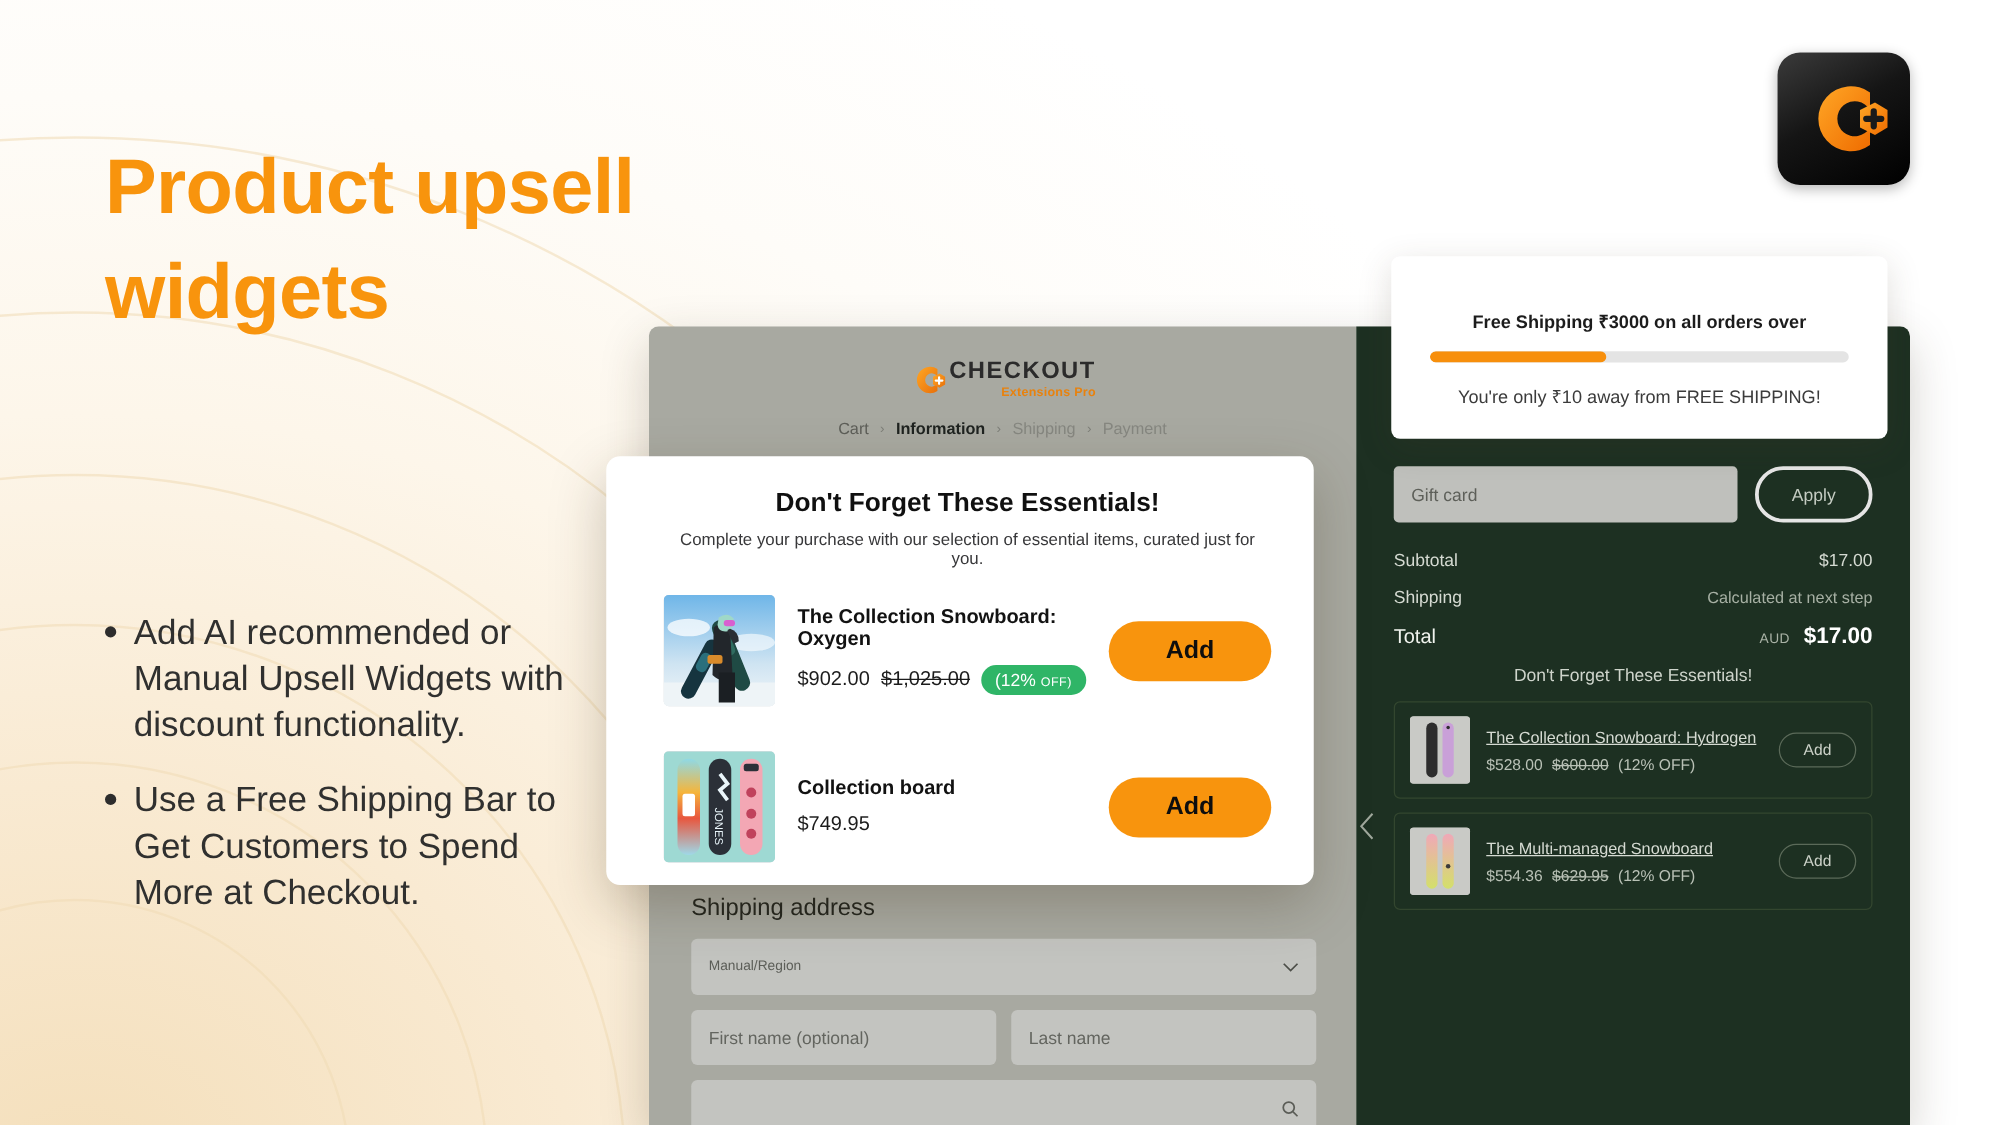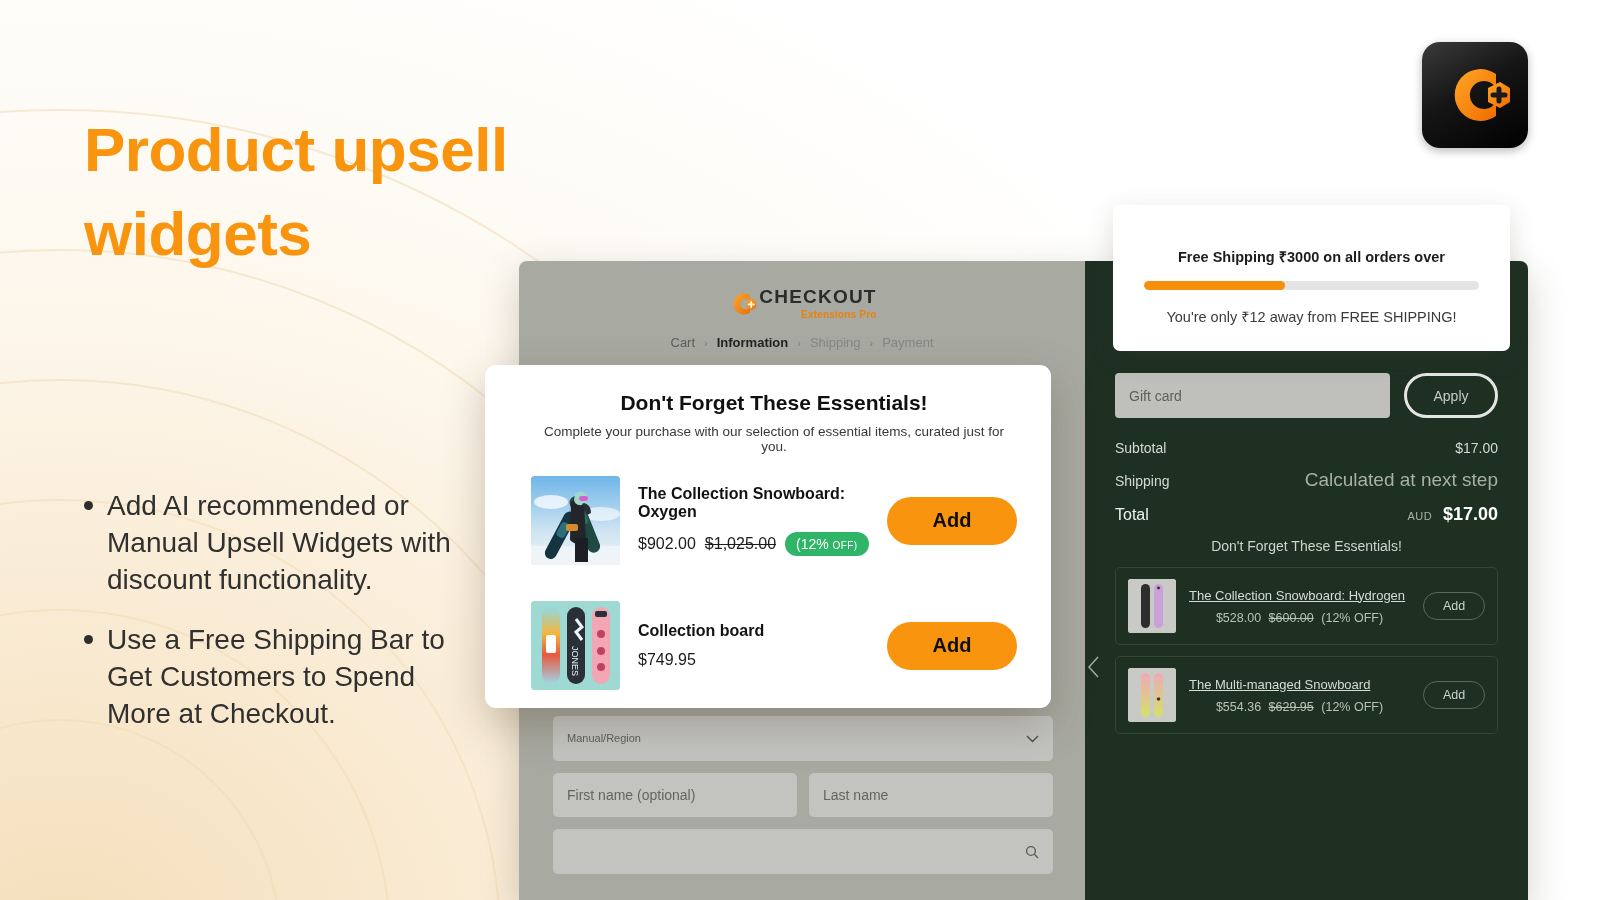--- a/index.html
+++ b/index.html
@@ -104,38 +104,38 @@
     background:transparent; color:#c5ccc3; font-size:14px;
     display:flex; align-items:center; justify-content:center;
     font-family:inherit; cursor:pointer;
   }
   .totals{ margin-top:22px; }
   .total-row{
     display:flex; justify-content:space-between; align-items:baseline;
     font-size:14px; color:#d5dad2; margin-bottom:13px;
   }
   .total-row.grand .tl{ font-size:16px; color:#f0f3ee; }
-  .total-row .calc{ color:#a7b0a4; font-size:19px; }
+  .total-row .calc{ color:#a7b0a4; font-size:13px; }
   .grand-val{ font-size:18px; font-weight:700; color:#fff; }
   .cur{ font-size:11px; color:#a9b2a6; margin-right:7px; letter-spacing:.4px; }
   .panel-upsell{ margin-top:11px; position:relative; }
   .panel-upsell-title{
     text-align:center; font-size:14px; color:#cfd5cc; margin-bottom:13px;
   }
   .up-card{
     border:1px solid #33462f; border-radius:5px; padding:11px 12px;
     display:flex; align-items:center; gap:13px; margin-bottom:11px;
   }
   .up-thumb{
     width:48px; height:54px; border-radius:3px; background:#c9cac6;
     overflow:hidden; flex:0 0 48px;
   }
   .up-info{ flex:1; min-width:0; }
   .up-name{ font-size:13px; color:#d6dbd3; line-height:1.45;text-decoration:underline; }
-  .up-prices{ font-size:12.5px; color:#b9c1b6; margin-top:6px;text-align:center; }
+  .up-prices{ font-size:12.5px; color:#b9c1b6; margin-top:6px; }
   .up-prices .old{ text-decoration:line-through; margin-left:4px; }
   .up-prices .off{ margin-left:4px; }
   .up-add{
     width:62px; height:28px; border-radius:15px; border:1px solid #5b6a59;
     background:transparent; color:#ccd2c9; font-size:12.5px;
     display:flex; align-items:center; justify-content:center;
     flex:0 0 62px; font-family:inherit; cursor:pointer;
   }
   .carousel-prev{
     position:absolute; left:-28px; top:118px; color:#9fa79c; cursor:pointer;
@@ -260,20 +260,21 @@
       <span class="crumb">Cart</span>
       <span class="crumb-sep">›</span>
       <span class="crumb active">Information</span>
       <span class="crumb-sep">›</span>
       <span class="crumb dim">Shipping</span>
       <span class="crumb-sep">›</span>
       <span class="crumb dim">Payment</span>
     </div>
 
     <div class="ship-section">
+      <div class="ship-title">Shipping address</div>
 
       <div class="field">
         <span class="field-label">Manual/Region</span>
         <svg class="chev" width="13" height="8" viewBox="0 0 13 8">
           <path d="M1 1 L6.5 6.5 L12 1" fill="none" stroke="#4c4e48" stroke-width="1.4"></path>
         </svg>
       </div>
 
       <div class="field-row">
         <div class="field">
@@ -391,21 +392,21 @@
       </div>
     </div>
   </div>
 </div>
 
 <div class="fsbar">
   <div class="fs-title">Free Shipping ₹3000 on all orders over</div>
   <div class="fs-track">
     <div class="fs-fill" id="fs-fill" style="width: 42%; background: rgb(247, 143, 12);"></div>
   </div>
-  <div class="fs-sub">You're only ₹12 away from FREE SHIPPING!</div>
+  <div class="fs-sub">You're only ₹10 away from FREE SHIPPING!</div>
 </div>
 
 <div class="modal">
   <div class="modal-title">Don't Forget These Essentials!</div>
   <div class="modal-sub">Complete your purchase with our selection of essential items, curated just for you.</div>
 
   <div class="m-item">
     <div class="m-thumb">
       <svg width="89" height="89" viewBox="0 0 89 89">
         <defs>

